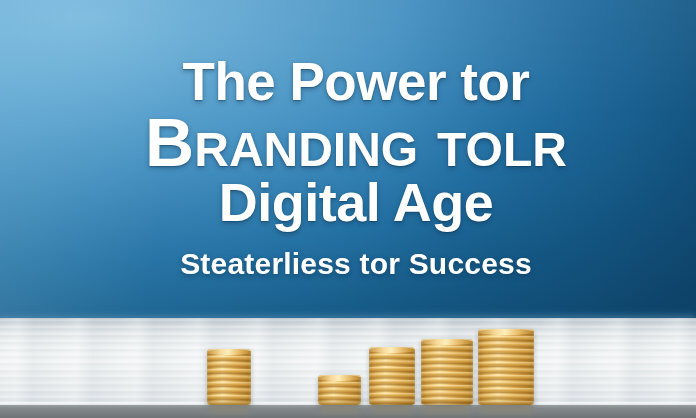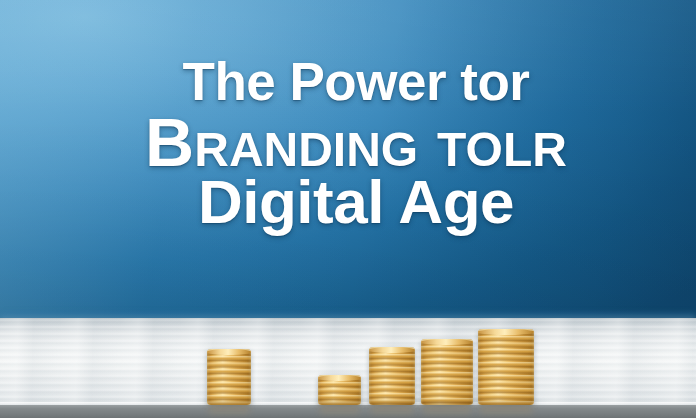--- a/index.html
+++ b/index.html
@@ -129,21 +129,21 @@
   .h-line{
     display:block;
     font-size:53px;
     line-height:60px;
     font-weight:700;
     letter-spacing:-0.5px;
     white-space:nowrap;
   }
   .h-line.l1{font-size:53px;}
   .h-line.l2{font-size:68px;font-variant:small-caps;letter-spacing:0px;}
-  .h-line.l3{font-size:62px;}
+  .h-line.l3{font-size:54px;}
   .subtitle{
     display:block;
     margin-top:14px;
     font-size:30px;
     line-height:36px;
     font-weight:600;
     letter-spacing:0.2px;
     white-space:nowrap;
     text-shadow:0 2px 5px rgba(10,45,75,0.50);
   }
@@ -181,15 +181,16 @@
       <div class="stack" style="left: 421px; width: 52px; height: 66px;"></div>
       <div class="shadow" style="left: 471px; width: 72px;"></div>
       <div class="refl" style="left: 480px; width: 52px;"></div>
       <div class="stack" style="left: 478px; width: 56px; height: 76px;"></div>
     </div>
 
   <div class="headline">
     <span class="h-line l1">The Power tor</span>
     <span class="h-line l2">Branding tolr</span>
     <span class="h-line l3">Digital Age</span>
+    <span class="subtitle">Steaterliess tor Success</span>
   </div>
 
 </div>
 
 </body></html>

